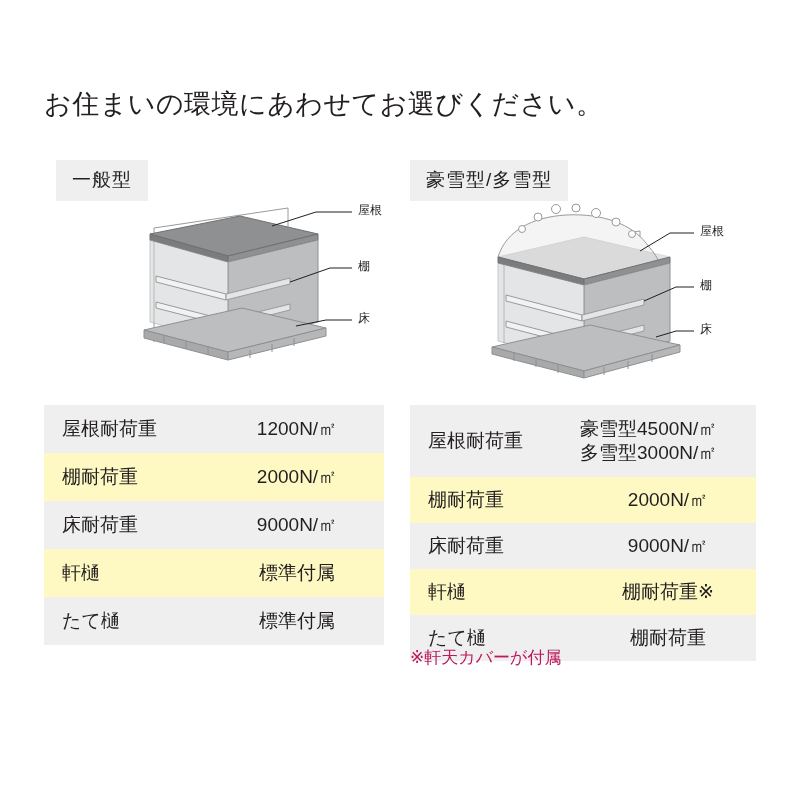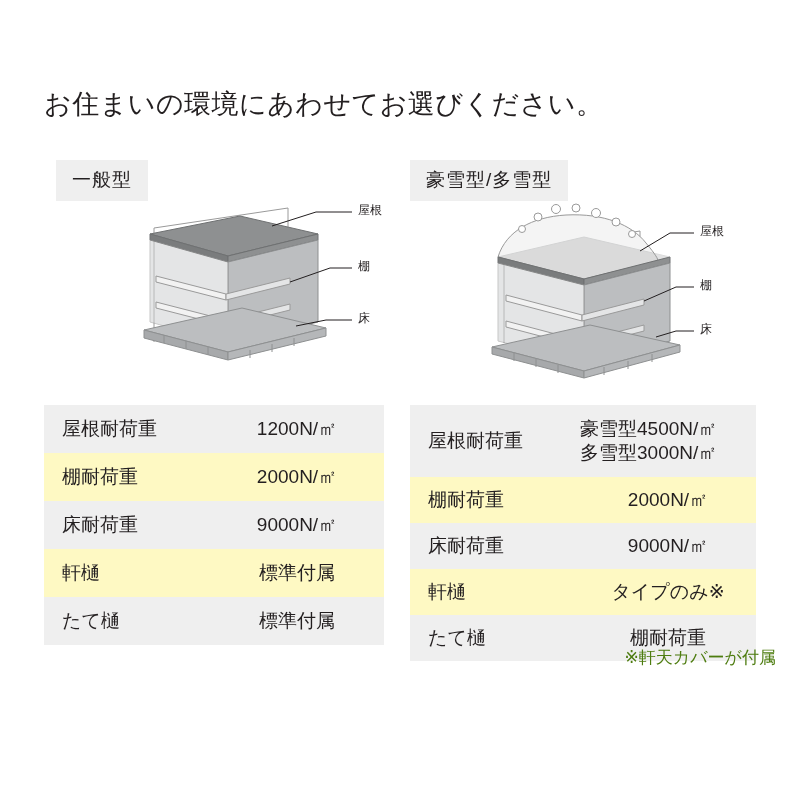--- a/index.html
+++ b/index.html
@@ -93,27 +93,27 @@
 
   .two-line {
     line-height: 1.25;
     text-align: left;
     white-space: nowrap;
   }
 
   
   .footnotes {
     position: absolute;
-    left: 430px;
+    left: 410px;
     top: 644px;
     width: 346px;
-    text-align: right;
+    text-align: left;
     font-size: 17px;
     line-height: 1.65;
-    color: #4d7c0f;
+    color: #be185d;
   }
   .footnotes div { white-space: nowrap; }
 </style>
 </head>
 <body>
 
 <div class="page">
 
   <div class="main-heading">お住まいの環境にあわせてお選びください。</div>
 
@@ -261,21 +261,21 @@
       <tr class="row-even">
         <td class="label">棚耐荷重</td>
         <td class="value">2000N/㎡</td>
       </tr>
       <tr class="row-odd">
         <td class="label">床耐荷重</td>
         <td class="value">9000N/㎡</td>
       </tr>
       <tr class="row-even">
         <td class="label">軒樋</td>
-        <td class="value">タイプのみ※</td>
+        <td class="value">棚耐荷重※</td>
       </tr>
       <tr class="row-odd">
         <td class="label">たて樋</td>
         <td class="value">棚耐荷重</td>
       </tr>
     </tbody>
   </table>
 
   <div class="footnotes">
     <div>※軒天カバーが付属</div>

